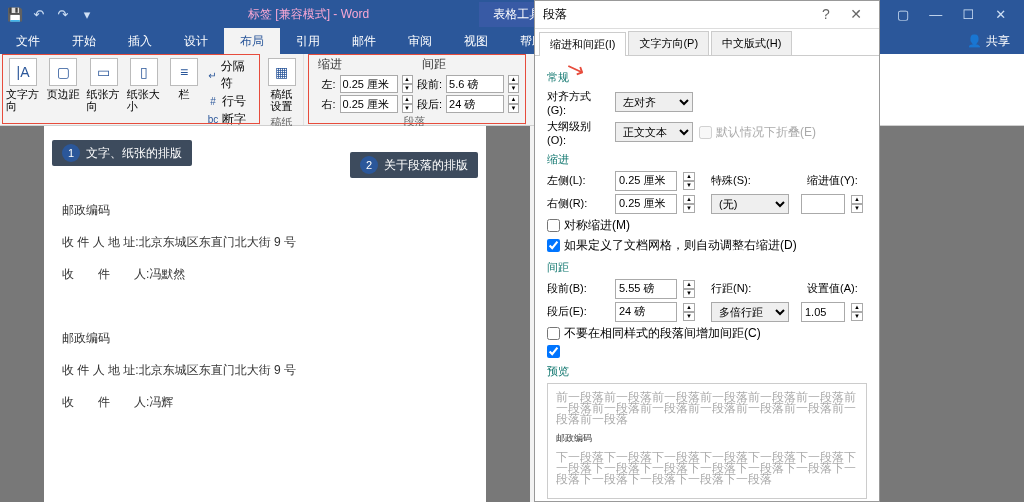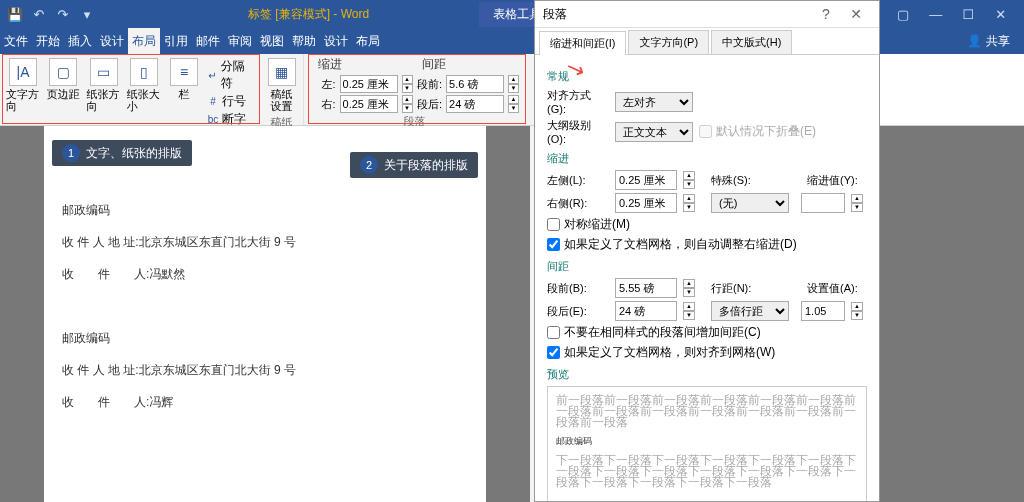--- a/index.html
+++ b/index.html
@@ -1,23 +1,23 @@
 <!DOCTYPE html>
 <html><head>
 <meta charset="utf-8">
 <style>
 *{margin:0;padding:0;box-sizing:border-box;font-family:"Microsoft YaHei","Segoe UI",sans-serif;font-size:12px}
 body{background:#f3f3f3;width:1024px;height:502px;overflow:hidden;position:relative}
 .titlebar{height:28px;background:#2b579a;color:#fff;display:flex;align-items:center;padding:0 4px}
 .titlebar .quick{display:flex;gap:2px;margin-right:20px}
 .titlebar .quick span{width:22px;height:22px;display:flex;align-items:center;justify-content:center;color:#cfe0f5;font-size:13px}
-.titlebar .title{flex:0 0 auto;margin-left:130px;font-size:12px;color:#eab308}
+.titlebar .title{flex:0 0 auto;margin-left:130px;font-size:12px;color:#f9a8d4}
 .titlebar .tab-tools{margin-left:110px;background:#385aa5;padding:4px 14px;font-size:12px}
 .menubar{height:26px;background:#2b579a;display:flex;align-items:stretch;color:#fff}
-.menubar .tab{padding:5px 4px;font-size:12px;cursor:pointer}
+.menubar .tab{padding:5px 16px;font-size:12px;cursor:pointer}
 .menubar .tab.active{background:#f3f3f3;color:#2b579a}
 .ribbon{height:72px;background:#f3f3f3;border-bottom:1px solid #d0d0d0;display:flex;position:relative}
 .group{display:flex;flex-direction:column;border-right:1px solid #e1e1e1;padding:2px 4px 0}
 .group-body{flex:1;display:flex;align-items:flex-start;gap:2px}
 .group-label{text-align:center;font-size:11px;color:#666;padding:1px 0}
 .bigbtn{display:flex;flex-direction:column;align-items:center;width:42px;padding:2px;gap:2px;cursor:pointer}
 .bigbtn .ico{width:28px;height:28px;border:1px solid #bbb;background:#fff;display:flex;align-items:center;justify-content:center;font-size:14px;color:#2b579a}
 .bigbtn .lbl{font-size:11px;line-height:12px}
 .stack{display:flex;flex-direction:column;gap:1px;padding:2px}
 .stack .item{display:flex;align-items:center;gap:3px;font-size:11px;cursor:pointer}
@@ -288,21 +288,20 @@
           <span>▲</span>
           <span>▼</span>
         </div>
     </div>
     <label class="chk">
         <input type="checkbox" style="">
         <span>不要在相同样式的段落间增加间距(C)</span>
       </label>
     <label class="chk">
         <input type="checkbox" checked="" style="">
-        <span>如果定义了文档网格，则对齐到网格(W)</span>
       </label>
 
     <div class="section-lbl">预览</div>
     <div class="preview">
       <div>前一段落前一段落前一段落前一段落前一段落前一段落前一段落前一段落前一段落前一段落前一段落前一段落前一段落前一段落</div>
       <div class="t">邮政编码</div>
       <div>下一段落下一段落下一段落下一段落下一段落下一段落下一段落下一段落下一段落下一段落下一段落下一段落下一段落下一段落下一段落下一段落下一段落</div>
     </div>
   </div>
 </div>

